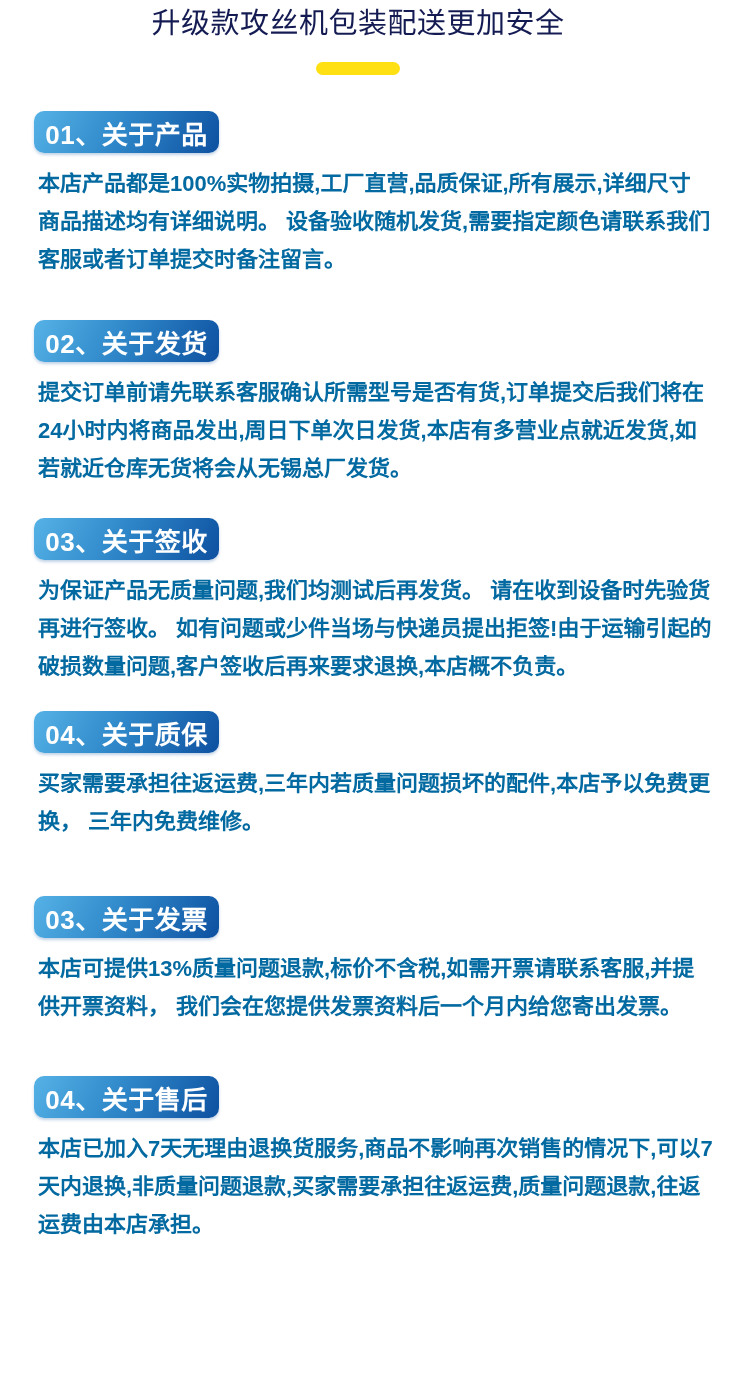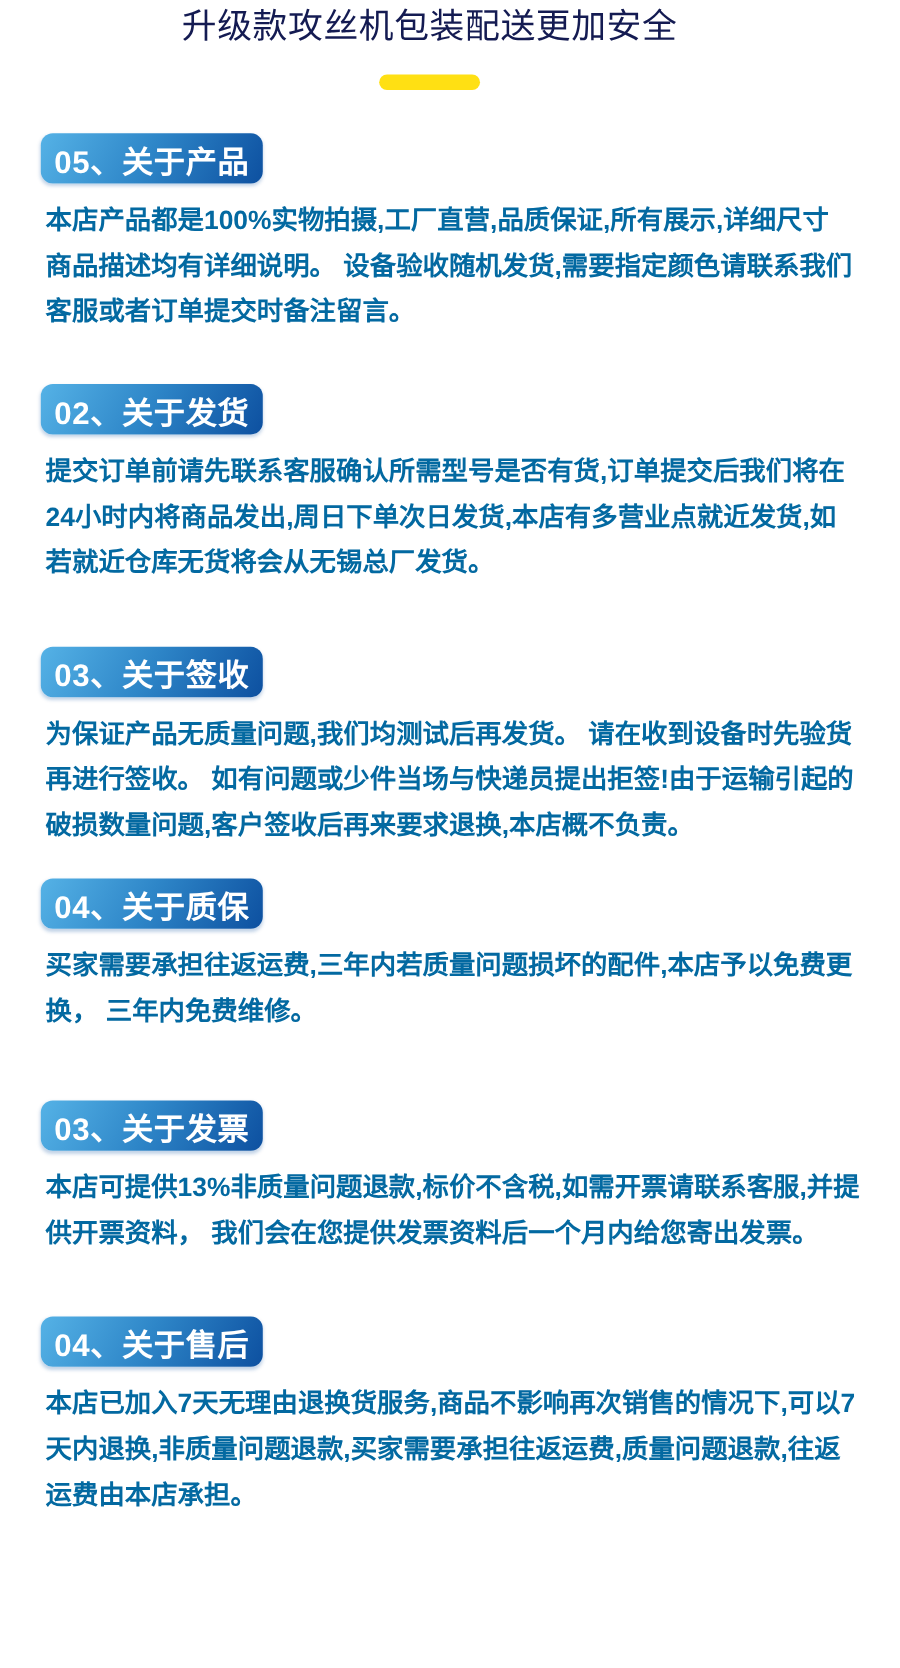--- a/index.html
+++ b/index.html
@@ -29,21 +29,21 @@
     height: 13px;
     border-radius: 7px;
     background: #ffe013;
     margin: 19px auto 0 auto;
   }
   .sections {
     padding: 0 36px 0 34px;
   }
   .section { }
   .section.s1 { margin-top: 36px; margin-bottom: 41px; }
-  .section.s2 { margin-bottom: 51px; }
+  .section.s2 { margin-bottom: 30px; }
   .section.s3 { margin-bottom: 25px; }
   .section.s4 { margin-bottom: 55px; }
   .section.s5 { margin-bottom: 50px; }
   .section.s6 { margin-bottom: 0; }
   .badge {
     display: flex;
     align-items: center;
     justify-content: center;
     width: 185px;
     height: 42px;
@@ -71,21 +71,21 @@
 
 <div class="page">
 
   <div class="main-title">升级款攻丝机包装配送更加安全</div>
 
   <div class="title-divider"></div>
 
   <div class="sections">
 
     <div class="section s1">
-      <div class="badge">05、关于产品</div>
+      <div class="badge">01、关于产品</div>
       <p>本店产品都是100%实物拍摄,工厂直营,品质保证,所有展示,详细尺寸
 商品描述均有详细说明。 设备验收随机发货,需要指定颜色请联系我们
 客服或者订单提交时备注留言。</p>
     </div>
 
     <div class="section s2">
       <div class="badge">02、关于发货</div>
       <p>提交订单前请先联系客服确认所需型号是否有货,订单提交后我们将在
 24小时内将商品发出,周日下单次日发货,本店有多营业点就近发货,如
 若就近仓库无货将会从无锡总厂发货。</p>
@@ -99,21 +99,21 @@
     </div>
 
     <div class="section s4">
       <div class="badge">04、关于质保</div>
       <p>买家需要承担往返运费,三年内若质量问题损坏的配件,本店予以免费更
 换， 三年内免费维修。</p>
     </div>
 
     <div class="section s5">
       <div class="badge">03、关于发票</div>
-      <p>本店可提供13%非质量问题退款,标价不含税,如需开票请联系客服,并提
+      <p>本店可提供13%质量问题退款,标价不含税,如需开票请联系客服,并提
 供开票资料， 我们会在您提供发票资料后一个月内给您寄出发票。</p>
     </div>
 
     <div class="section s6">
       <div class="badge">04、关于售后</div>
       <p>本店已加入7天无理由退换货服务,商品不影响再次销售的情况下,可以7
 天内退换,非质量问题退款,买家需要承担往返运费,质量问题退款,往返
 运费由本店承担。</p>
     </div>
 

